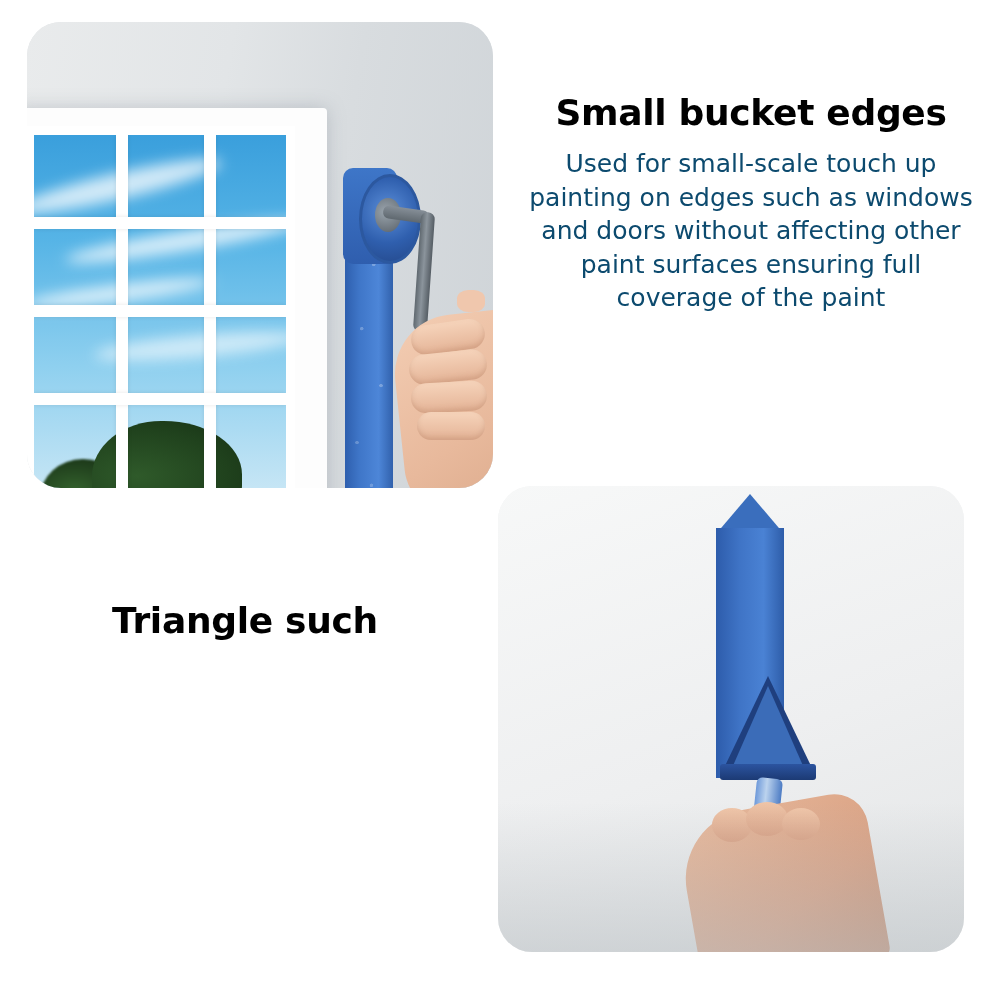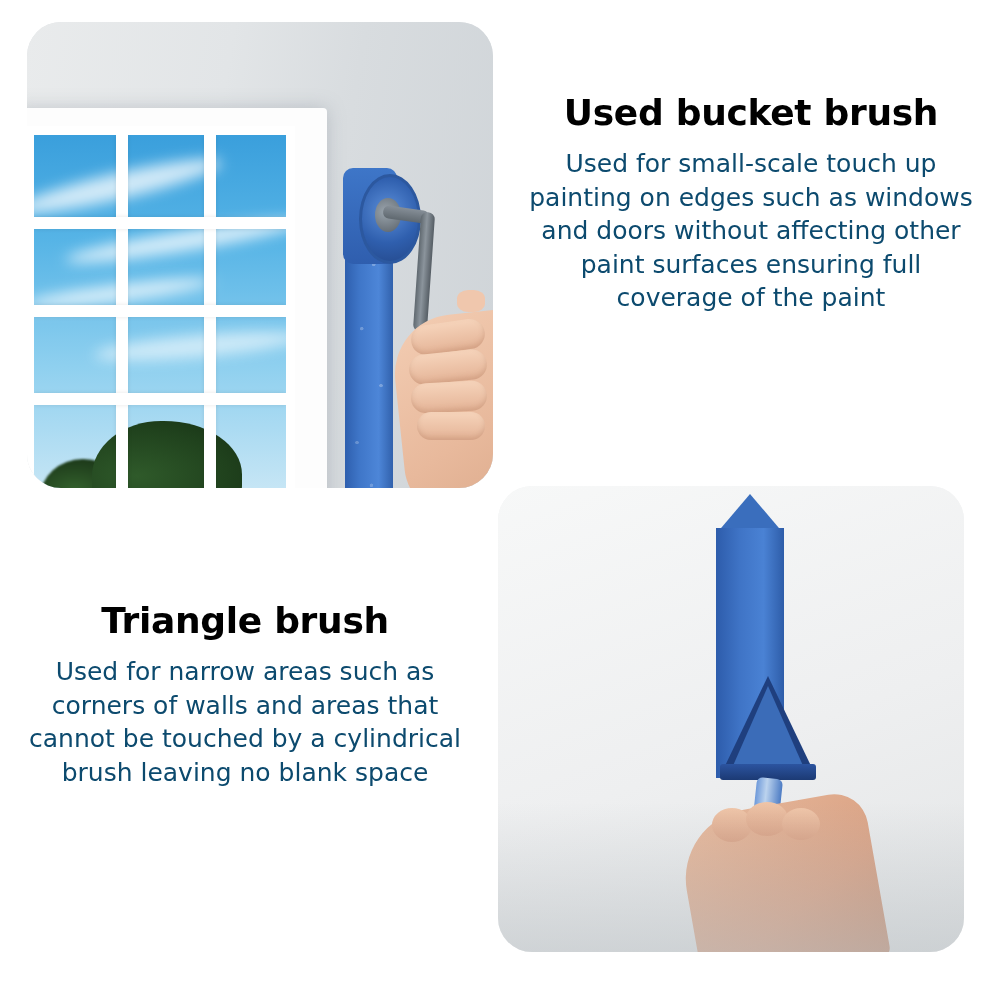--- a/index.html
+++ b/index.html
@@ -386,27 +386,26 @@
     <div class="handle"></div>
     <div class="hand"></div>
     <div class="thumbnail-nail"></div>
     <div class="finger f1"></div>
     <div class="finger f2"></div>
     <div class="finger f3"></div>
     <div class="finger f4"></div>
   </div>
 
   <div class="text-top">
-    <h2 class="head">Used bucket brush</h2>
+    <h2 class="head">Small bucket edges</h2>
     <p class="body">Used for small-scale touch up painting on edges such as windows and doors without affecting other paint surfaces ensuring full coverage of the paint</p>
   </div>
 
   <div class="text-bottom">
-    <h2 class="head">Triangle brush</h2>
-    <p class="body">Used for narrow areas such as corners of walls and areas that cannot be touched by a cylindrical brush leaving no blank space</p>
+    <h2 class="head">Triangle such</h2>
   </div>
 
   <div class="photo-bottom">
     <div class="wall-bottom"></div>
     <div class="blue-tip"></div>
     <div class="blue-stripe"></div>
     <div class="tri-brush"></div>
     <div class="tri-brush-face"></div>
     <div class="tri-base"></div>
     <div class="tri-handle"></div>

